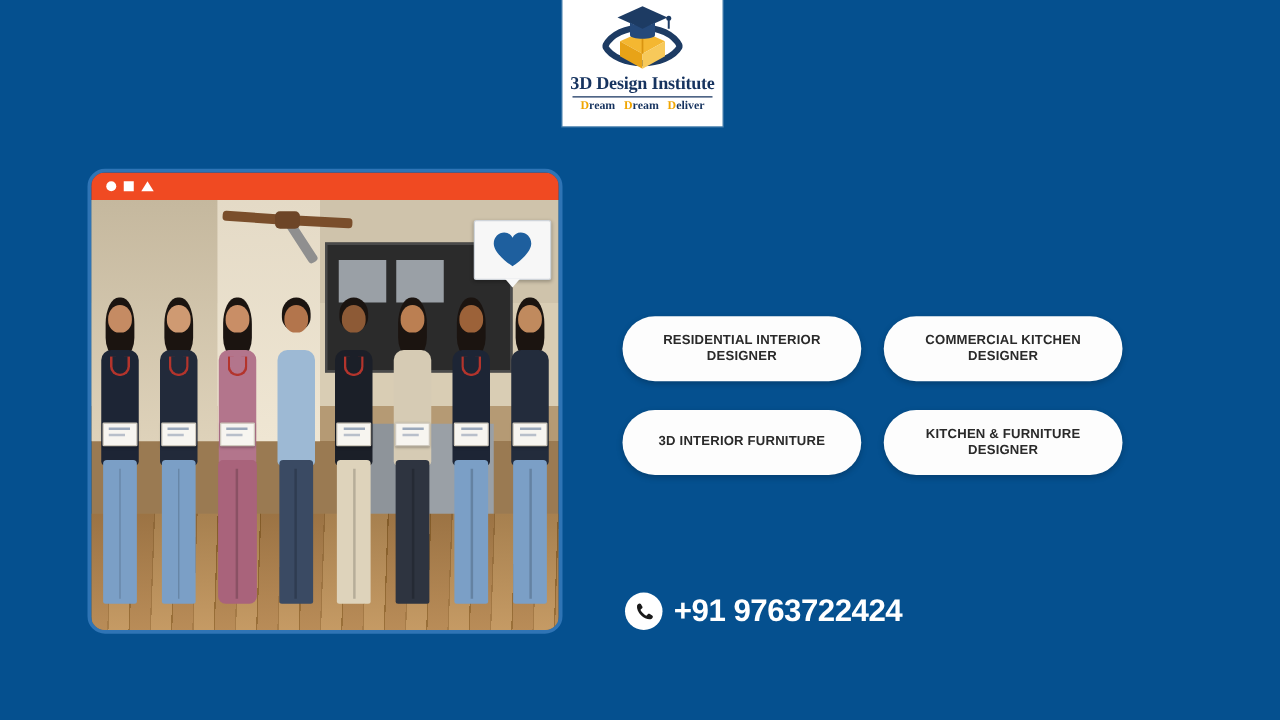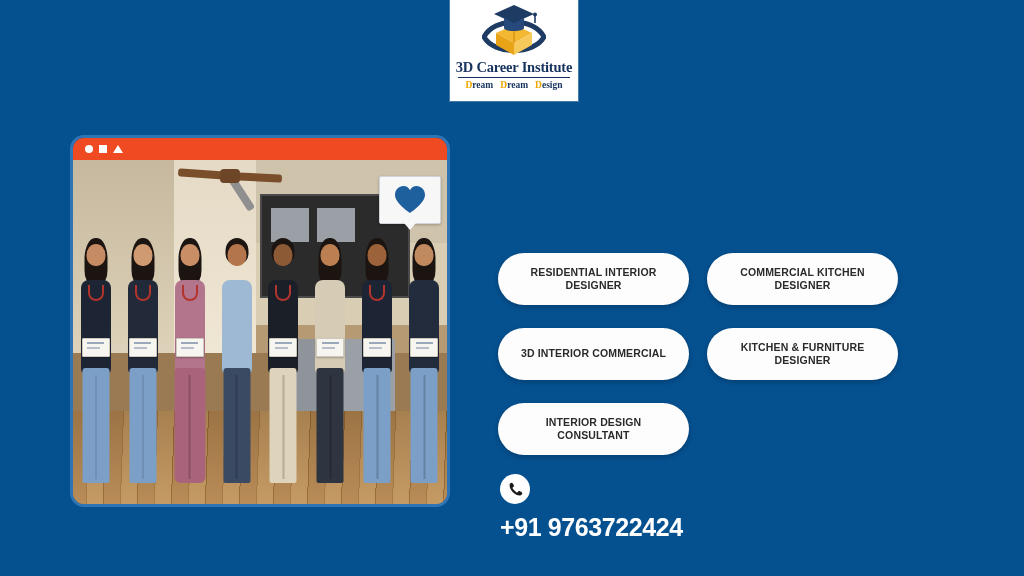--- a/index.html
+++ b/index.html
@@ -307,22 +307,22 @@
     line-height: 1.28;
     letter-spacing: 0.15px;
     box-shadow: 0 2px 5px rgba(0,0,0,0.22);
   }
 
   .phone-row {
     position: absolute;
     left: 500px;
     top: 474px;
     display: flex;
+    align-items: center;
     gap: 9px;
-    flex-direction: column;
   }
   .phone-circle {
     width: 30px; height: 30px; border-radius: 50%;
     background: #ffffff;
     display: flex; align-items: center; justify-content: center;
     flex: 0 0 auto;
   }
   .phone-circle svg { width: 17px; height: 17px; display: block; }
   .phone-number {
     color: #ffffff;
@@ -347,26 +347,26 @@
         <path d="M14 30 L32 40 L32 52 L14 42 Z" fill="#e8a317"></path>
         <path d="M50 30 L32 40 L32 52 L50 42 Z" fill="#f7c95a"></path>
         <path d="M32 22 L32 40" stroke="#d99410" stroke-width="1.4"></path>
 
         <path d="M32 2 L52 11 L32 20 L12 11 Z" fill="#1d3b63"></path>
         <path d="M22 15 L22 25 C22 29 42 29 42 25 L42 15 L32 20 Z" fill="#25497a"></path>
         <circle cx="53" cy="11.5" r="2" fill="#1d3b63"></circle>
         <path d="M53 11.5 L53 20" stroke="#1d3b63" stroke-width="1.6"></path>
       </svg>
     </div>
-    <div class="logo-name">3D Career Institute</div>
+    <div class="logo-name">3D Design Institute</div>
     <div class="logo-rule"></div>
     <div class="logo-tag">
       <span><span class="d">D</span><span>ream</span></span>
       <span><span class="d">D</span><span>ream</span></span>
-      <span><span class="d">D</span><span>esign</span></span>
+      <span><span class="d">D</span><span>eliver</span></span>
     </div>
   </div>
 
   <div class="browser">
 
     <div class="browser-bar">
       <span class="dot-circle"></span>
       <span class="dot-square"></span>
       <span class="dot-triangle"></span>
     </div>
@@ -475,37 +475,31 @@
     </div>
 
     <div class="pill">
       <span>
         <span>COMMERCIAL KITCHEN</span><br>
         <span>DESIGNER</span>
       </span>
     </div>
 
     <div class="pill">
-      <span>3D INTERIOR COMMERCIAL</span>
+      <span>3D INTERIOR FURNITURE</span>
     </div>
 
 
     <div class="pill">
       <span>
         <span>KITCHEN &amp; FURNITURE</span><br>
         <span>DESIGNER</span>
       </span>
     </div>
 
-    <div class="pill">
-      <span>
-        <span>INTERIOR DESIGN</span><br>
-        <span>CONSULTANT</span>
-      </span>
-    </div>
 
   </div>
 
   <div class="phone-row">
     <span class="phone-circle">
       <svg viewBox="0 0 24 24" xmlns="http://www.w3.org/2000/svg">
         <path d="M6.6 2.4 C5.3 2.4 4 3.6 3.7 5.1 C3.2 8.1 5 12.6 8.2 15.8
                  C11.4 19 15.9 20.8 18.9 20.3 C20.4 20 21.6 18.7 21.6 17.4
                  C21.6 16.8 21.3 16.3 20.8 16 L17.8 14.2 C17.2 13.9 16.5 14 16.1 14.5
                  L14.9 15.9 C14.6 16.3 14 16.4 13.6 16.1 C12.5 15.4 11.4 14.5 10.5 13.5

